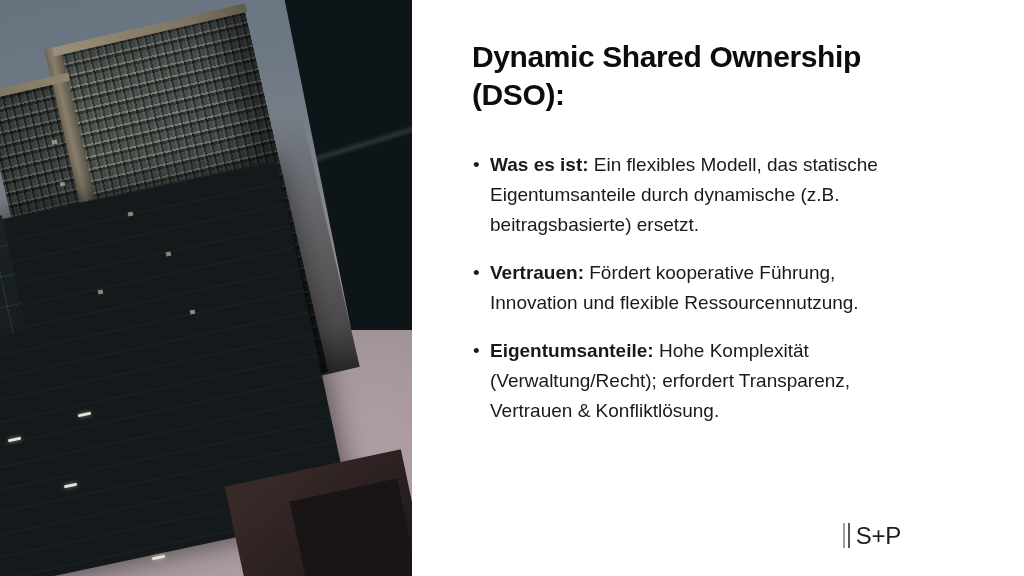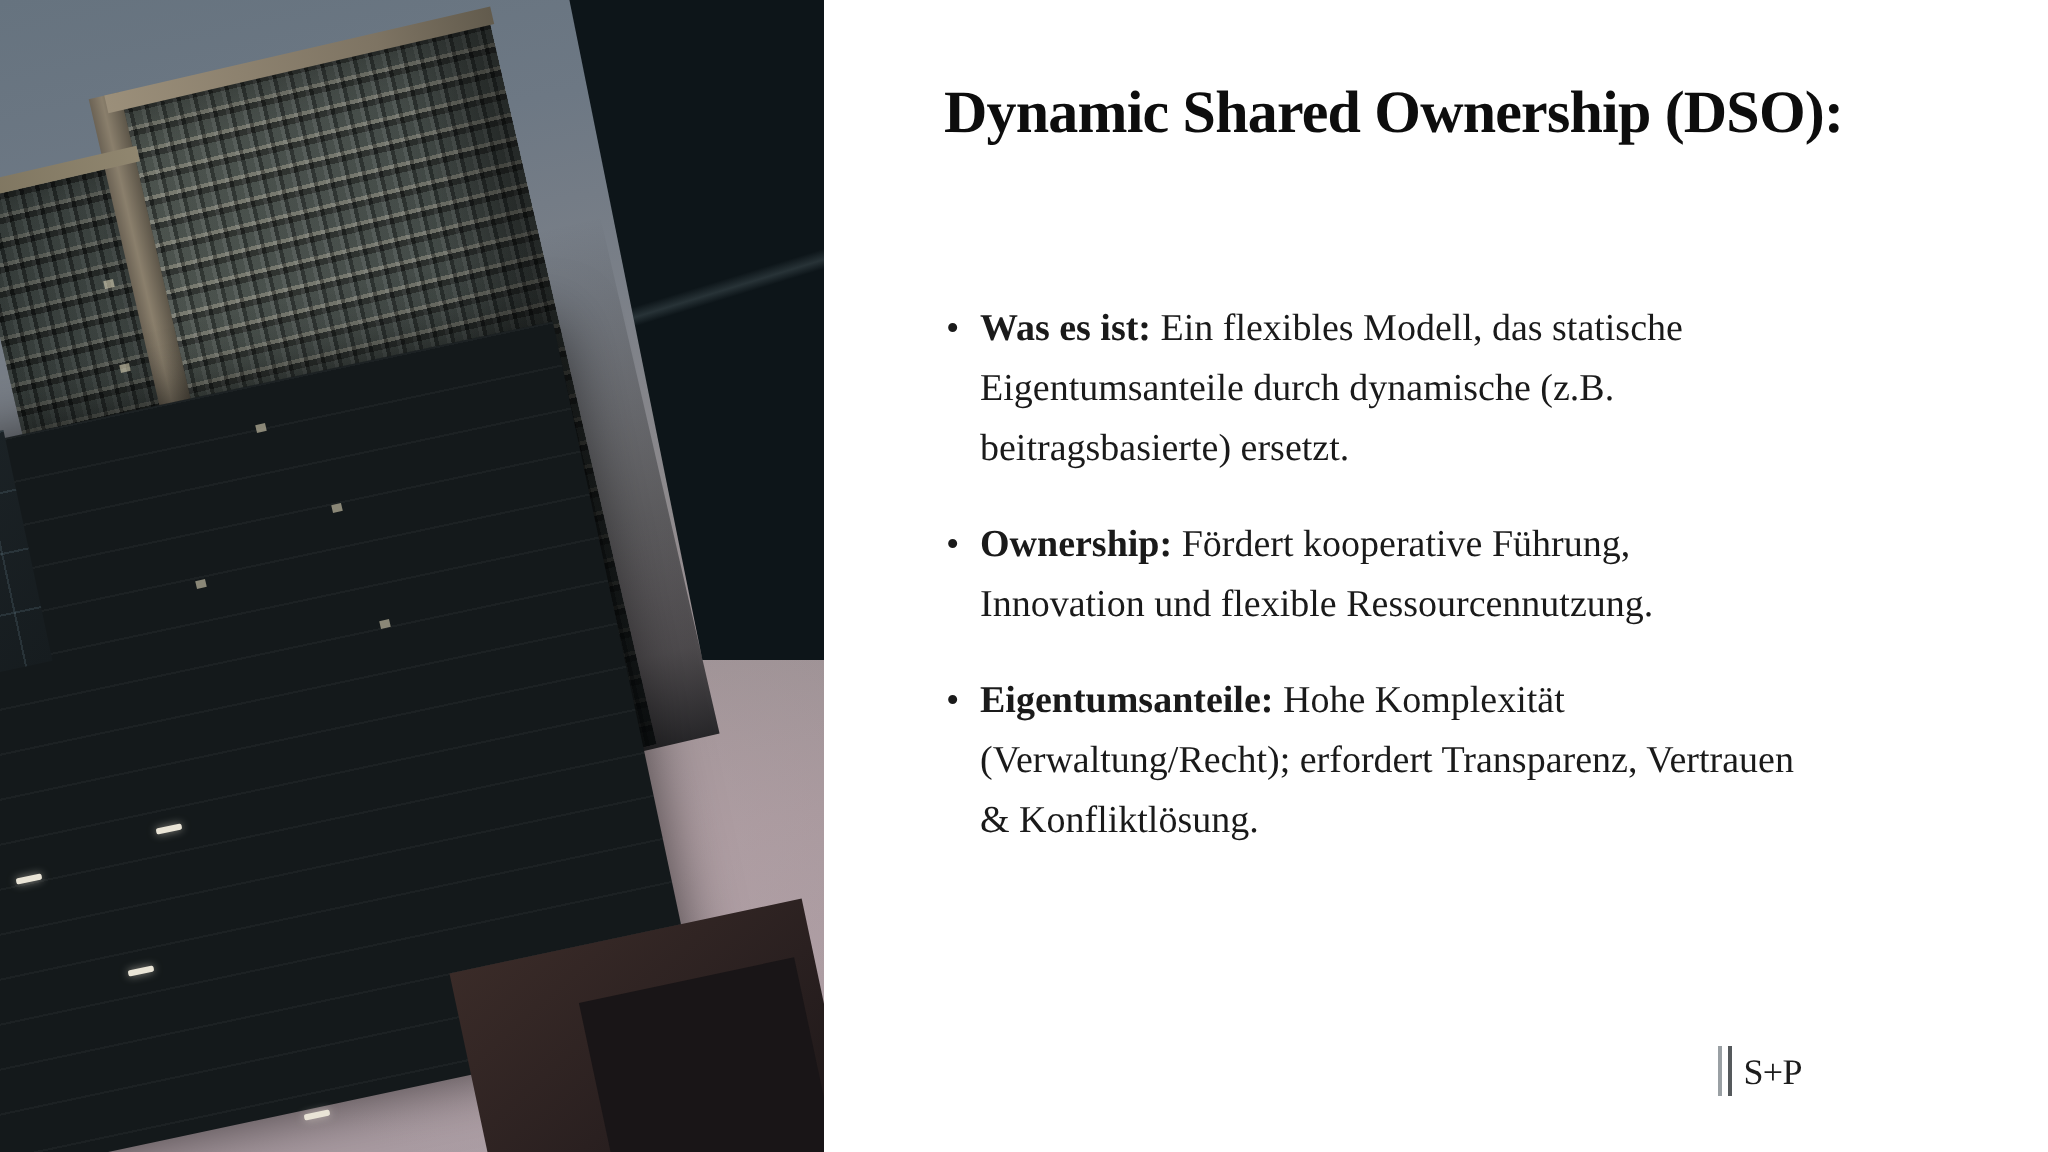--- a/index.html
+++ b/index.html
@@ -6,21 +6,20 @@
   html, body {
     width:1024px; height:576px;
     background:#ffffff;
     font-family:"Liberation Sans", sans-serif;
     overflow:hidden;
   }
   #slide {
     position:relative;
     width:925px; height:576px;
     background:#ffffff;
-    font-family:Liberation Serif, serif;
   }
 
   
   #photo {
     position:absolute; left:0; top:0;
     width:412px; height:576px;
     overflow:hidden;
     background:#6b7885;
   }
   
@@ -228,21 +227,21 @@
   }
   #logo .bars {
     display:flex;
     gap:3px;
     height:25px;
     align-items:stretch;
   }
   #logo .bar1 { width:2px; background:#9aa0a4; }
   #logo .bar2 { width:2px; background:#55595c; }
   #logo .mark {
-    font-size:18px;
+    font-size:24px;
     font-weight:500;
     letter-spacing:-0.3px;
     color:#1d1d1d;
     line-height:1;
     margin-left:2px;
     text-align:right;
   }
 </style>
 </head>
 <body>
@@ -290,21 +289,21 @@
 
     <ul id="bullets" style="list-style:none;">
 
       <li class="bullet">
         <span class="dot">•</span>
         <span class="lead">Was es ist:</span><span> Ein flexibles Modell, das statische Eigentumsanteile durch dynamische (z.B. beitragsbasierte) ersetzt.</span>
       </li>
 
       <li class="bullet">
         <span class="dot">•</span>
-        <span class="lead">Ownership:</span><span> Fördert kooperative Führung, Innovation und flexible Ressourcennutzung.</span>
+        <span class="lead">Vertrauen:</span><span> Fördert kooperative Führung, Innovation und flexible Ressourcennutzung.</span>
       </li>
 
       <li class="bullet">
         <span class="dot">•</span>
         <span class="lead">Eigentumsanteile:</span><span> Hohe Komplexität (Verwaltung/Recht); erfordert Transparenz, Vertrauen &amp; Konfliktlösung.</span>
       </li>
 
     </ul>
   </div>
 

